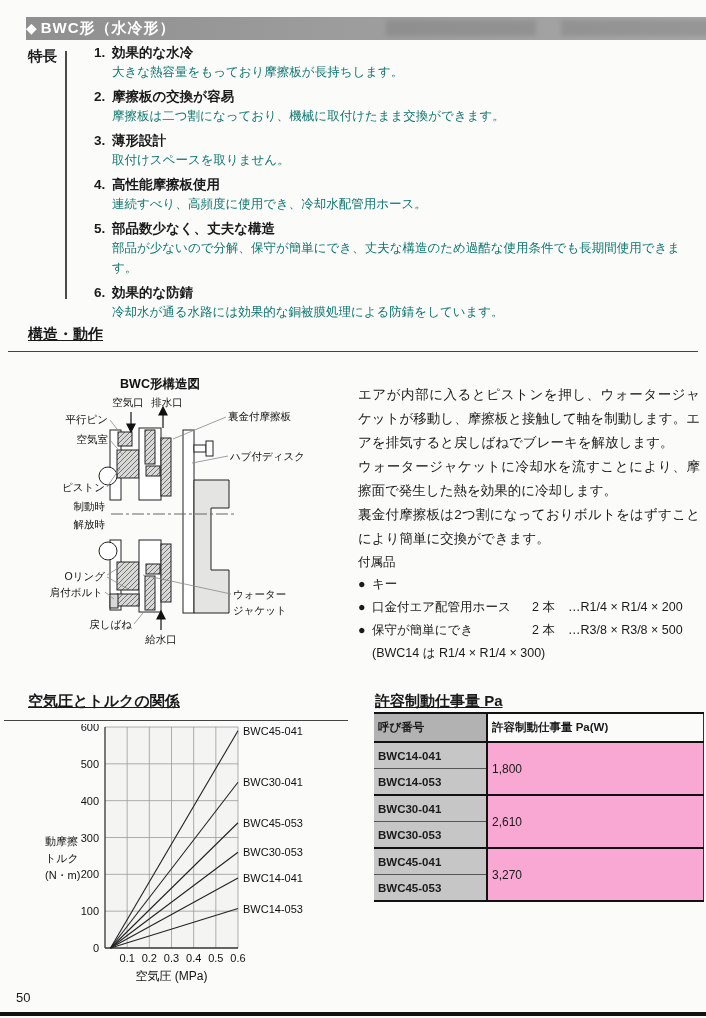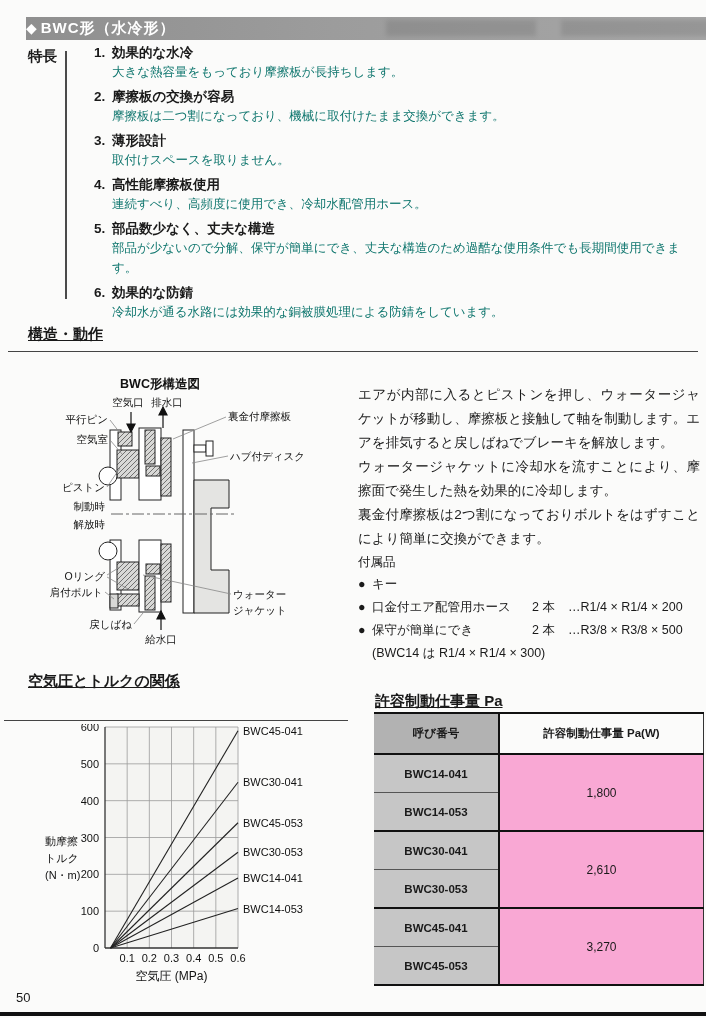--- a/index.html
+++ b/index.html
@@ -48,21 +48,21 @@
   .acc-note{font-size:12.5px;line-height:23px;padding-left:14px;}
   
   #torque-chart{position:absolute;left:20px;top:724px;}
   #torque-chart text{font-family:"Liberation Sans","DejaVu Sans",sans-serif;fill:#111;}
   
   .perf-table{
     position:absolute;left:374px;top:712px;width:330px;
     border-collapse:collapse;border-top:2px solid #111;border-bottom:2px solid #111;
     border-right:1px solid #333;font-size:11.5px;
   }
-  .perf-table th,.perf-table td{padding:10px;text-align:center;margin-left:16px;}
+  .perf-table th,.perf-table td{padding:4px;text-align:left;margin-left:16px;}
   .perf-table th{height:19px;font-weight:bold;border-bottom:2px solid #111;}
   .perf-table th.col-model{width:104px;background:#b2b2b2;border-right:2px solid #111;}
   .perf-table td.model{
     height:17px;background:#c6c6c6;font-weight:bold;border-right:2px solid #111;
   }
   .perf-table tr.sub td.model{border-top:1px solid #555;}
   .perf-table tr.group-start td{border-top:2px solid #111;}
   .perf-table td.value{font-size:12px;background:#f9a8d4;}
   
   .page-number{position:absolute;left:16px;top:990px;font-size:13px;}
@@ -222,21 +222,21 @@
     <div class="acc-row">
       <span class="bullet">●</span>
       <span class="acc-name">保守が簡単にでき</span>
       <span class="acc-qty">2 本</span>
       <span class="acc-spec">…R3/8 × R3/8 × 500</span>
     </div>
     <div class="acc-note">(BWC14 は R1/4 × R1/4 × 300)</div>
   </div>
 </div>
 
-<div class="sec-heading" style="left:28px;top:672px;">空気圧とトルクの関係</div>
+<div class="sec-heading" style="left:28px;top:692px;">空気圧とトルクの関係</div>
 <div class="rule" style="left:4px;top:720px;width:344px;"></div>
 <svg id="torque-chart" width="335" height="262" viewBox="0 0 335 262">
     <rect x="85" y="3" width="133" height="221" fill="#f4f4f2" stroke="none"></rect>
     <line x1="107.16666666666667" y1="3" x2="107.16666666666667" y2="224" stroke="#9a9a9a" stroke-width="0.8"></line>
     <line x1="129.33333333333334" y1="3" x2="129.33333333333334" y2="224" stroke="#9a9a9a" stroke-width="0.8"></line>
     <line x1="151.5" y1="3" x2="151.5" y2="224" stroke="#9a9a9a" stroke-width="0.8"></line>
     <line x1="173.66666666666669" y1="3" x2="173.66666666666669" y2="224" stroke="#9a9a9a" stroke-width="0.8"></line>
     <line x1="195.83333333333334" y1="3" x2="195.83333333333334" y2="224" stroke="#9a9a9a" stroke-width="0.8"></line>
     <line x1="218" y1="3" x2="218" y2="224" stroke="#9a9a9a" stroke-width="0.8"></line>
     <line x1="85" y1="187.16666666666666" x2="218" y2="187.16666666666666" stroke="#9a9a9a" stroke-width="0.8"></line>

